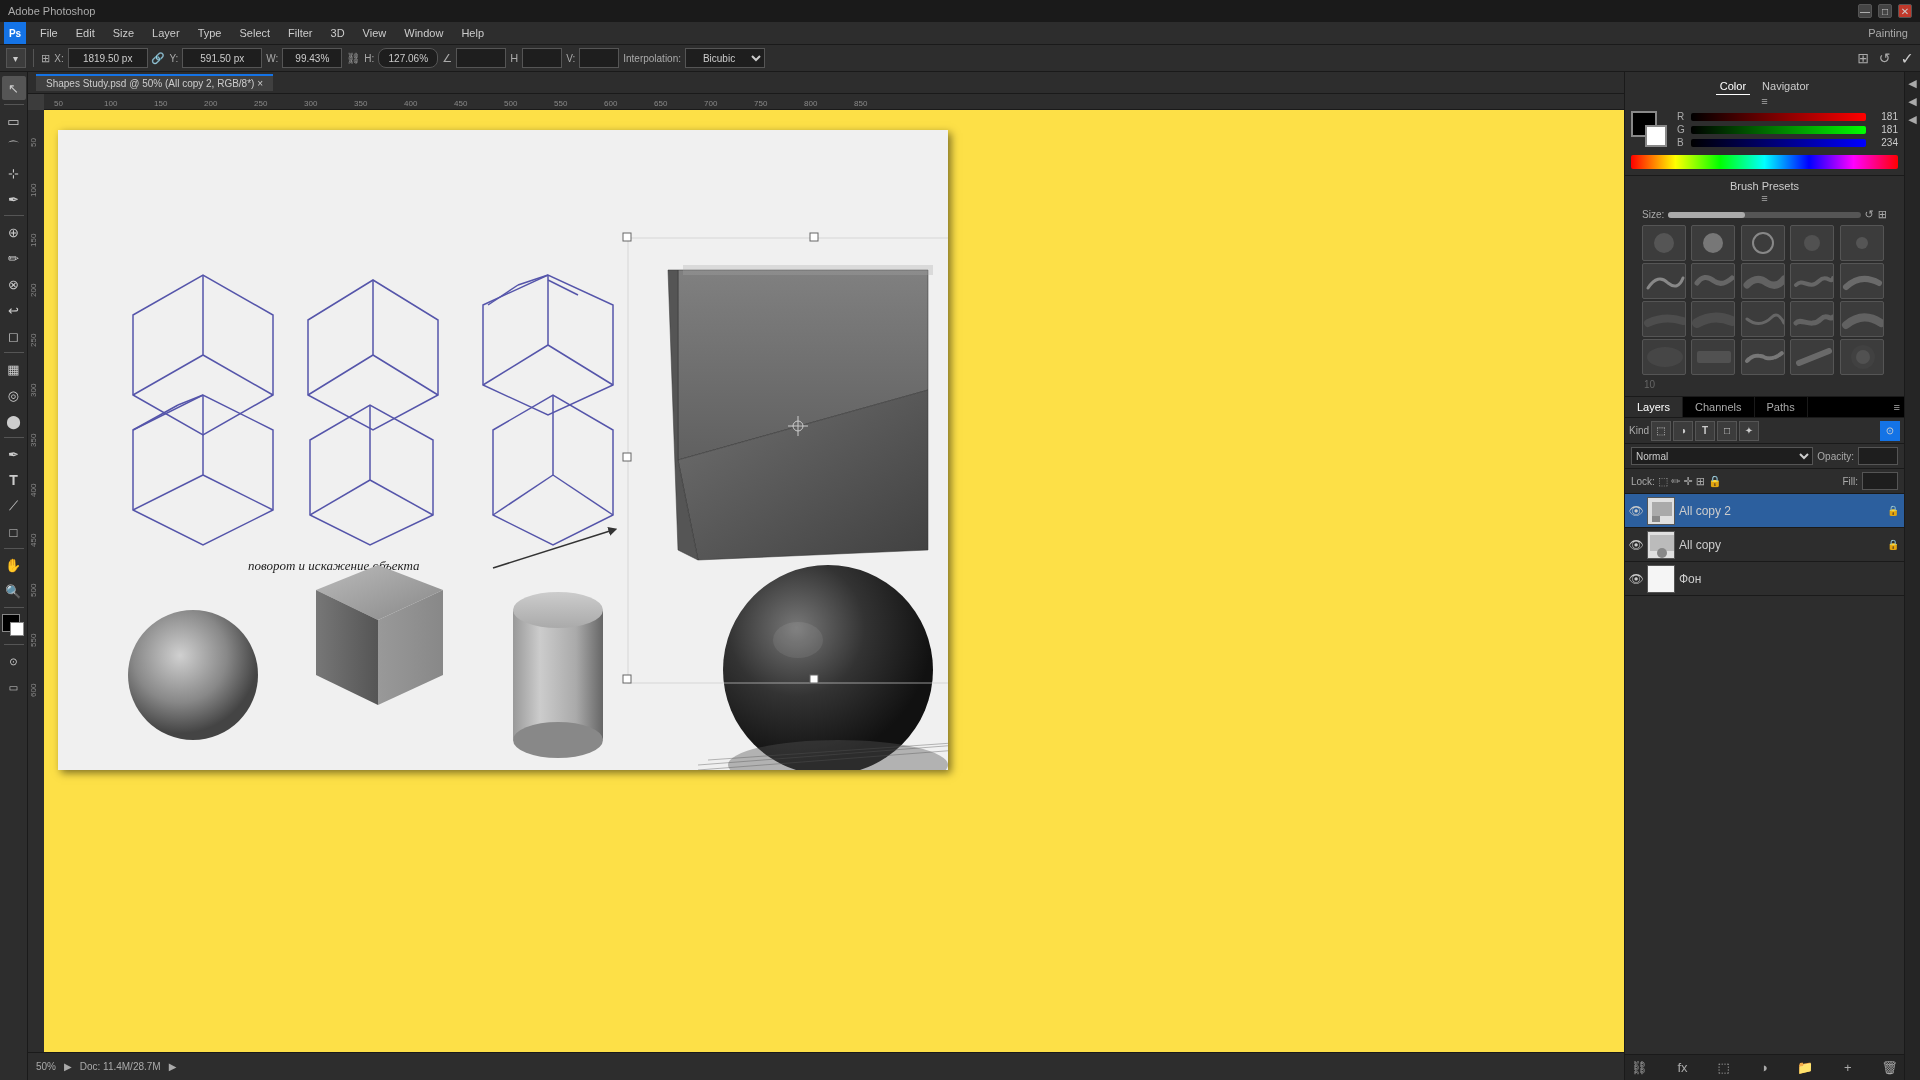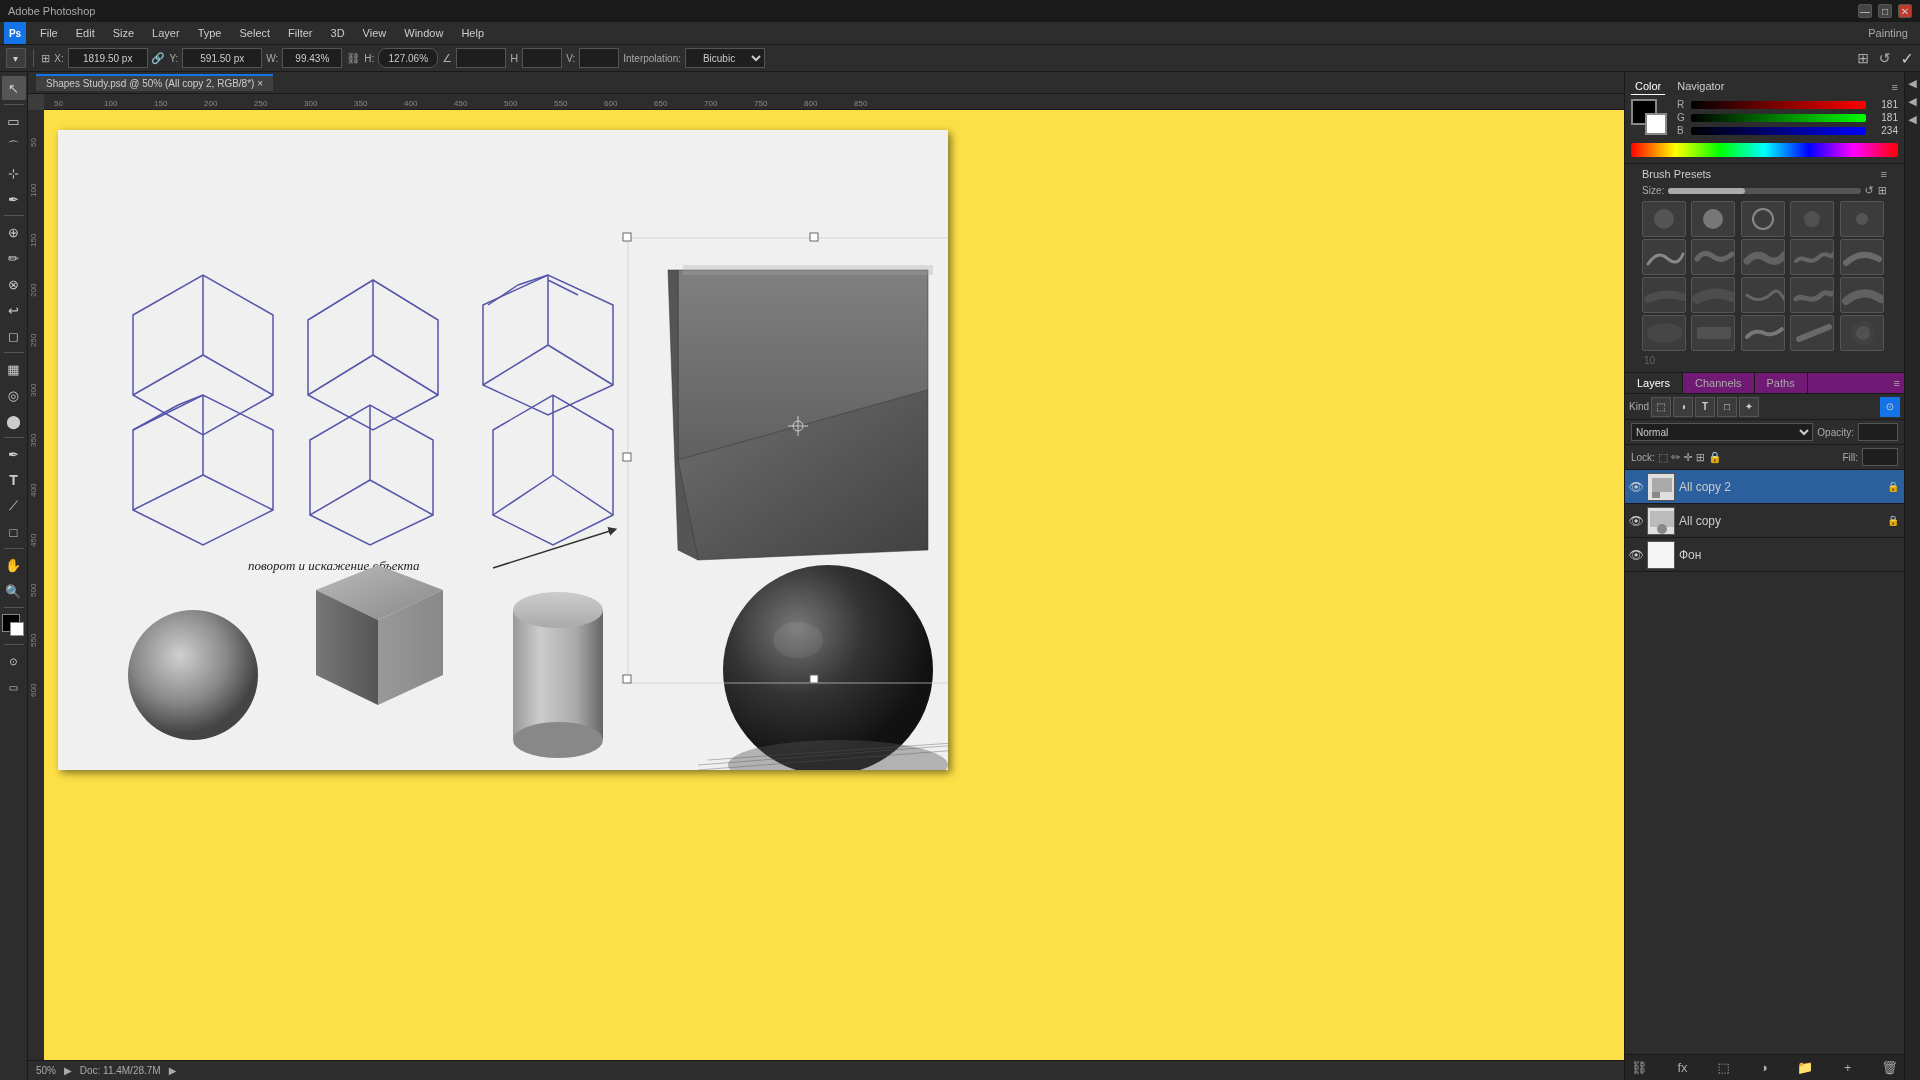--- a/index.html
+++ b/index.html
@@ -34,45 +34,45 @@
 
     
     #canvas-area { flex: 1; display: flex; flex-direction: column; background: #3c3c3c; overflow: hidden; }
     #document-title { height: 22px; background: #2d2d2d; display: flex; align-items: center; padding: 0 8px; font-size: 11px; color: #ccc; border-bottom: 1px solid #1a1a1a; gap: 4px; }
     .doc-tab { background: #404040; padding: 2px 10px; border-top: 2px solid #1473e6; font-size: 10px; }
     #canvas-container { flex: 1; position: relative; overflow: hidden; background: #fde047; }
     #ruler-h { height: 16px; background: #2d2d2d; border-bottom: 1px solid #1a1a1a; margin-left: 16px; position: relative; overflow: hidden; }
     #ruler-v { width: 16px; background: #2d2d2d; border-right: 1px solid #1a1a1a; position: absolute; top: 0; left: 0; bottom: 0; }
 
     
-    #status-bar { height: 20px; background: #2d2d2d; display: flex; align-items: center; padding: 0 8px; border-top: 1px solid #1a1a1a; font-size: 10px; color: #aaa; gap: 8px; }
+    #status-bar { height: 28px; background: #2d2d2d; display: flex; align-items: center; padding: 0 8px; border-top: 1px solid #1a1a1a; font-size: 10px; color: #aaa; gap: 8px; }
 
     
     #right-panels { width: 280px; background: #2d2d2d; border-left: 1px solid #1a1a1a; display: flex; flex-direction: column; overflow: hidden; flex-shrink: 0; }
 
     
     #color-panel { padding: 6px; border-bottom: 1px solid #1a1a1a; }
-    .panel-header-row { display: flex; align-items: center; justify-content: space-between; margin-bottom: 4px; }
+    .panel-header-row { display: flex; align-items: center; justify-content: space-between; margin-bottom: 4px; flex-direction: column; }
     .panel-tab { font-size: 11px; color: #ccc; cursor: pointer; padding: 2px 4px; }
     .panel-tab.active { color: white; border-bottom: 1px solid white; }
     .color-sliders { display: flex; flex-direction: column; gap: 2px; }
     .color-row { display: flex; align-items: center; gap: 4px; }
     .color-label { width: 10px; font-size: 10px; color: #aaa; }
     .color-bar { flex: 1; height: 8px; border-radius: 2px; }
     .color-val { width: 28px; font-size: 10px; text-align: right; color: #ccc; }
     .color-spectrum { width: 100%; height: 14px; background: linear-gradient(to right, red, yellow, lime, cyan, blue, magenta, red); margin-top: 4px; border-radius: 2px; }
 
     
     #brush-presets { padding: 4px 17px; border-bottom: 1px solid #1a1a1a; flex-shrink: 0; }
     .brush-grid { display: grid; grid-template-columns: repeat(5, 1fr); gap: 2px; margin-top: 4px; }
     .brush-item { width: 44px; height: 36px; background: #3c3c3c; border: 1px solid #555; display: flex; align-items: center; justify-content: center; cursor: pointer; border-radius: 2px; }
 
     
     #layers-panel { flex: 1; display: flex; flex-direction: column; overflow: hidden; }
-    .panel-tabs-row { display: flex; background: #701a75; border-bottom: 1px solid #1a1a1a; }
+    .panel-tabs-row { display: flex; background: #000000; border-bottom: 1px solid #1a1a1a; }
     .panel-tab-btn { padding: 4px 12px; font-size: 11px; color: #aaa; cursor: pointer; border-right: 1px solid #1a1a1a; }
     .panel-tab-btn.active { color: white; background: #2d2d2d; }
     .layers-toolbar { height: 26px; background: #2d2d2d; display: flex; align-items: center; padding: 0 4px; gap: 2px; border-bottom: 1px solid #1a1a1a; }
     .layer-tool-btn { width: 20px; height: 20px; background: #3c3c3c; border: 1px solid #555; display: flex; align-items: center; justify-content: center; font-size: 10px; cursor: pointer; }
     .layers-options { padding: 3px 6px; display: flex; align-items: center; gap: 4px; border-bottom: 1px solid #1a1a1a; }
     .blend-select { background: #1e1e1e; border: 1px solid #555; color: #ccc; font-size: 10px; height: 18px; flex: 1; }
     .opacity-row { display: flex; align-items: center; gap: 4px; font-size: 10px; color: #aaa; }
     .opacity-input { width: 40px; background: #1e1e1e; border: 1px solid #555; color: #ccc; font-size: 10px; height: 18px; text-align: center; }
     .locks-row { display: flex; align-items: center; gap: 3px; padding: 3px 6px; border-bottom: 1px solid #1a1a1a; }
     .lock-icon { font-size: 11px; color: #aaa; cursor: pointer; }

